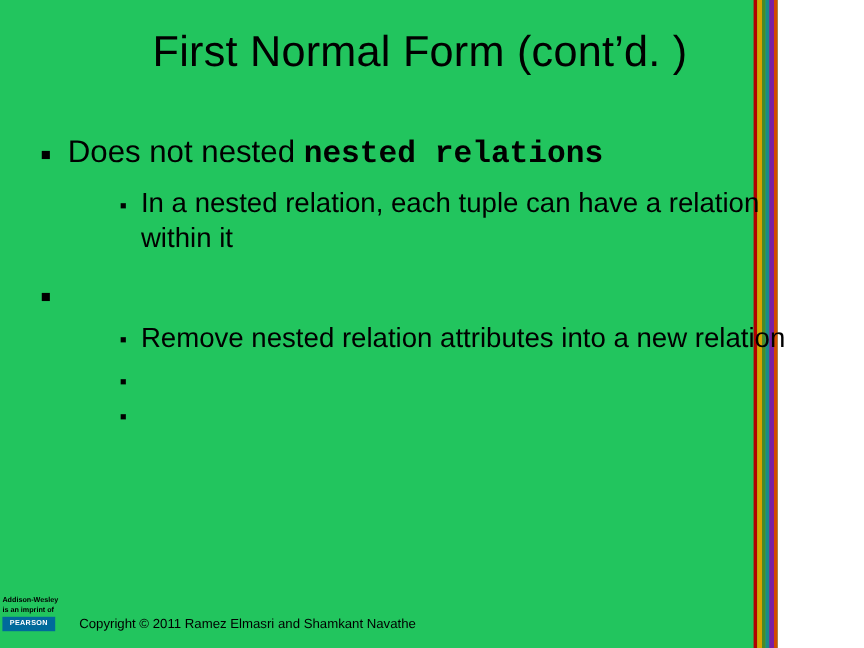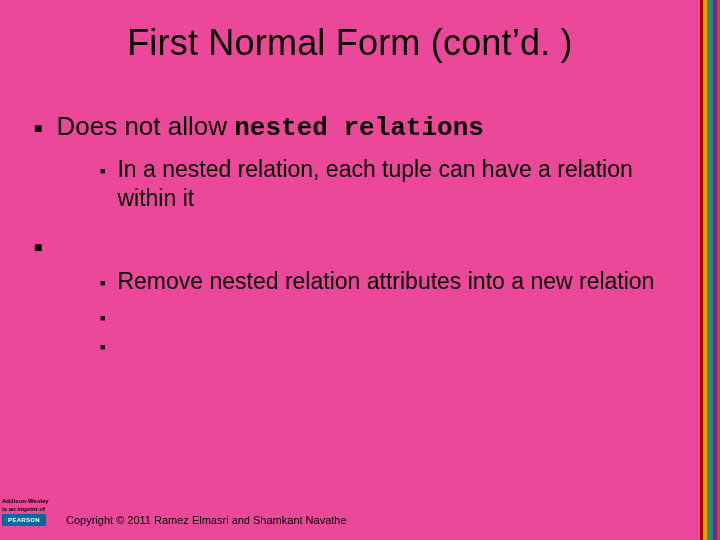--- a/index.html
+++ b/index.html
@@ -3,24 +3,24 @@
 <meta charset="utf-8">
 <style>
   * { margin: 0; padding: 0; box-sizing: border-box; }
   html, body { width: 720px; height: 540px; overflow: hidden; }
   body {
     font-family: Arial, Helvetica, sans-serif;
     background: #fff;
     position: relative;
   }
   .slide {
-    width: 720px;
+    width: 648px;
     height: 540px;
     position: relative;
-    background: #ec4899;
+    background: #22c55e;
   }
   .side-stripe {
     position: absolute;
     top: 0;
     right: 0;
     width: 20px;
     height: 540px;
     display: flex;
     flex-direction: row;
   }
@@ -139,21 +139,21 @@
     <div class="stripe s6"></div>
   </div>
 
   <div class="title">First Normal Form (cont’d. )</div>
 
   <div class="content">
 
     <div class="lvl1">
       <span class="bullet">■</span>
       <span>
-        <span>Does not allow </span><span class="bold-word">nested relations</span><span></span>
+        <span>Does not nested </span><span class="bold-word">nested relations</span><span></span>
       </span>
     </div>
 
     <div class="lvl2 gap-after">
       <span class="bullet">■</span>
       <span>In a nested relation, each tuple can have a relation within it</span>
     </div>
 
     <div class="lvl1">
       <span class="bullet">■</span>

